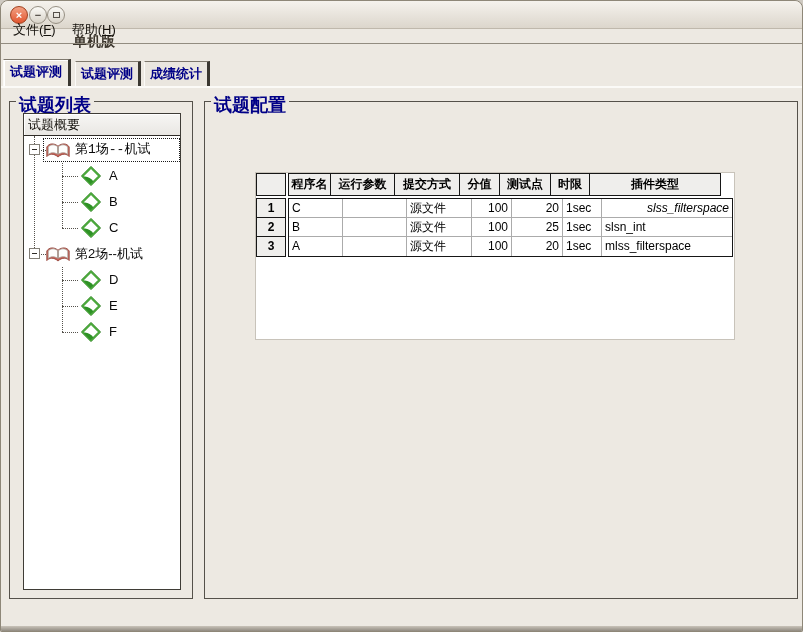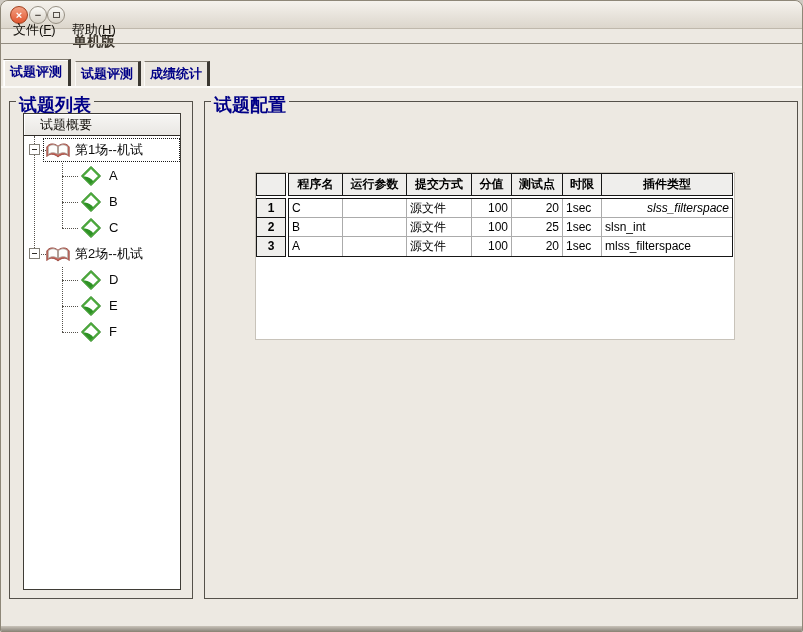--- a/index.html
+++ b/index.html
@@ -61,21 +61,21 @@
   }
   
   .tree {
     position:absolute; left:13px; top:11px; width:158px; height:477px;
     background:#FFFFFF; border:1px solid #3F3C36;
   }
   .tree-header {
     position:absolute; left:0; top:0; width:100%; height:22px;
     background:linear-gradient(#F7F6F4,#E9E7E3);
     border-bottom:1px solid #2E2B27; box-shadow:inset 1px 1px 0 #FFFFFF;
-    font-size:13px; color:#14110C; line-height:21px; padding-left:16px;
+    font-size:13px; color:#14110C; line-height:21px; padding-left:4px;
   }
   .tree-body { position:absolute; left:0; top:22px; width:100%; height:453px; overflow:hidden; }
   .trow { position:absolute; left:0; width:100%; height:26px; line-height:26px; font-size:13px; color:#0A0A0A; }
   .trow .ticon { position:absolute; top:2px; }
   .trow .tlabel { position:absolute; top:0; }
   .vline { position:absolute; width:0; border-left:1px dotted #55524C; }
   .hstub { position:absolute; height:0; border-top:1px dotted #55524C; }
   .expander {
     position:absolute; width:11px; height:11px; background:#FFF;
     border:1px solid #837F77; z-index:3;
@@ -143,21 +143,21 @@
     </div>
   <div class="tabline"></div>
 
   <div class="pane">
 
     <div class="groupbox gb-left">
       <span class="gb-label">试题列表</span>
       <div class="tree">
         <div class="tree-header">试题概要</div>
         <div class="tree-body" id="treebody">
-            <div class="trow" style="top: 1px;">
+            <div class="trow" style="top: 1px; font-family: Liberation Mono, monospace;">
               <span class="ticon" style="left: 22px; top: 5px;"><svg width="24" height="17" viewBox="0 0 24 17">
                   <path d="M12,4.2 C8,0.8 3,1.2 0.8,5 L0.8,14.6 C3,11.6 8,11.2 12,15 C16,11.2 21,11.6 23.2,14.6 L23.2,5 C21,1.2 16,0.8 12,4.2 Z" fill="#C96055" stroke="#8D3B31" stroke-width="0.8"></path>
                   <path d="M11.5,4.6 C8.5,2.1 4.5,2.3 2.2,5.1 L2.2,12.6 C4.5,10.3 8.5,10.1 11.5,12.3 Z" fill="#FDFDFC" stroke="#9B958D" stroke-width="0.7"></path>
                   <path d="M12.5,4.6 C15.5,2.1 19.5,2.3 21.8,5.1 L21.8,12.6 C19.5,10.3 15.5,10.1 12.5,12.3 Z" fill="#FDFDFC" stroke="#9B958D" stroke-width="0.7"></path>
                   <path d="M12,4.6 L12,12.4" stroke="#A9A39B" stroke-width="0.8"></path>
                 </svg></span>
               <span class="tlabel" style="left: 51px;">第1场--机试</span>
             </div>
             <div class="hstub" style="left: 10px; width: 12px; top: 14px;"></div>
             <div class="expander" style="left: 5px; top: 8px;">
@@ -236,21 +236,21 @@
             <div class="vline" style="left: 10px; top: 0px; height: 118px;"></div>
           </div>
       </div>
     </div>
 
     <div class="groupbox gb-right">
       <span class="gb-label">试题配置</span>
       <div class="tablewidget" id="tablewidget">
           <div class="tcorner"></div>
           <div class="theadrow">
-            <div class="thcell" style="width: 54px;">程序名</div>
+            <div class="thcell" style="width: 42px;">程序名</div>
             <div class="thcell" style="width: 64px;">运行参数</div>
             <div class="thcell" style="width: 65px;">提交方式</div>
             <div class="thcell" style="width: 40px;">分值</div>
             <div class="thcell" style="width: 51px;">测试点</div>
             <div class="thcell" style="width: 39px;">时限</div>
             <div class="thcell" style="width: 130px;">插件类型</div>
           </div>
           <div class="trowheaders">
             <div class="trhcell">1</div>
             <div class="trhcell">2</div>

